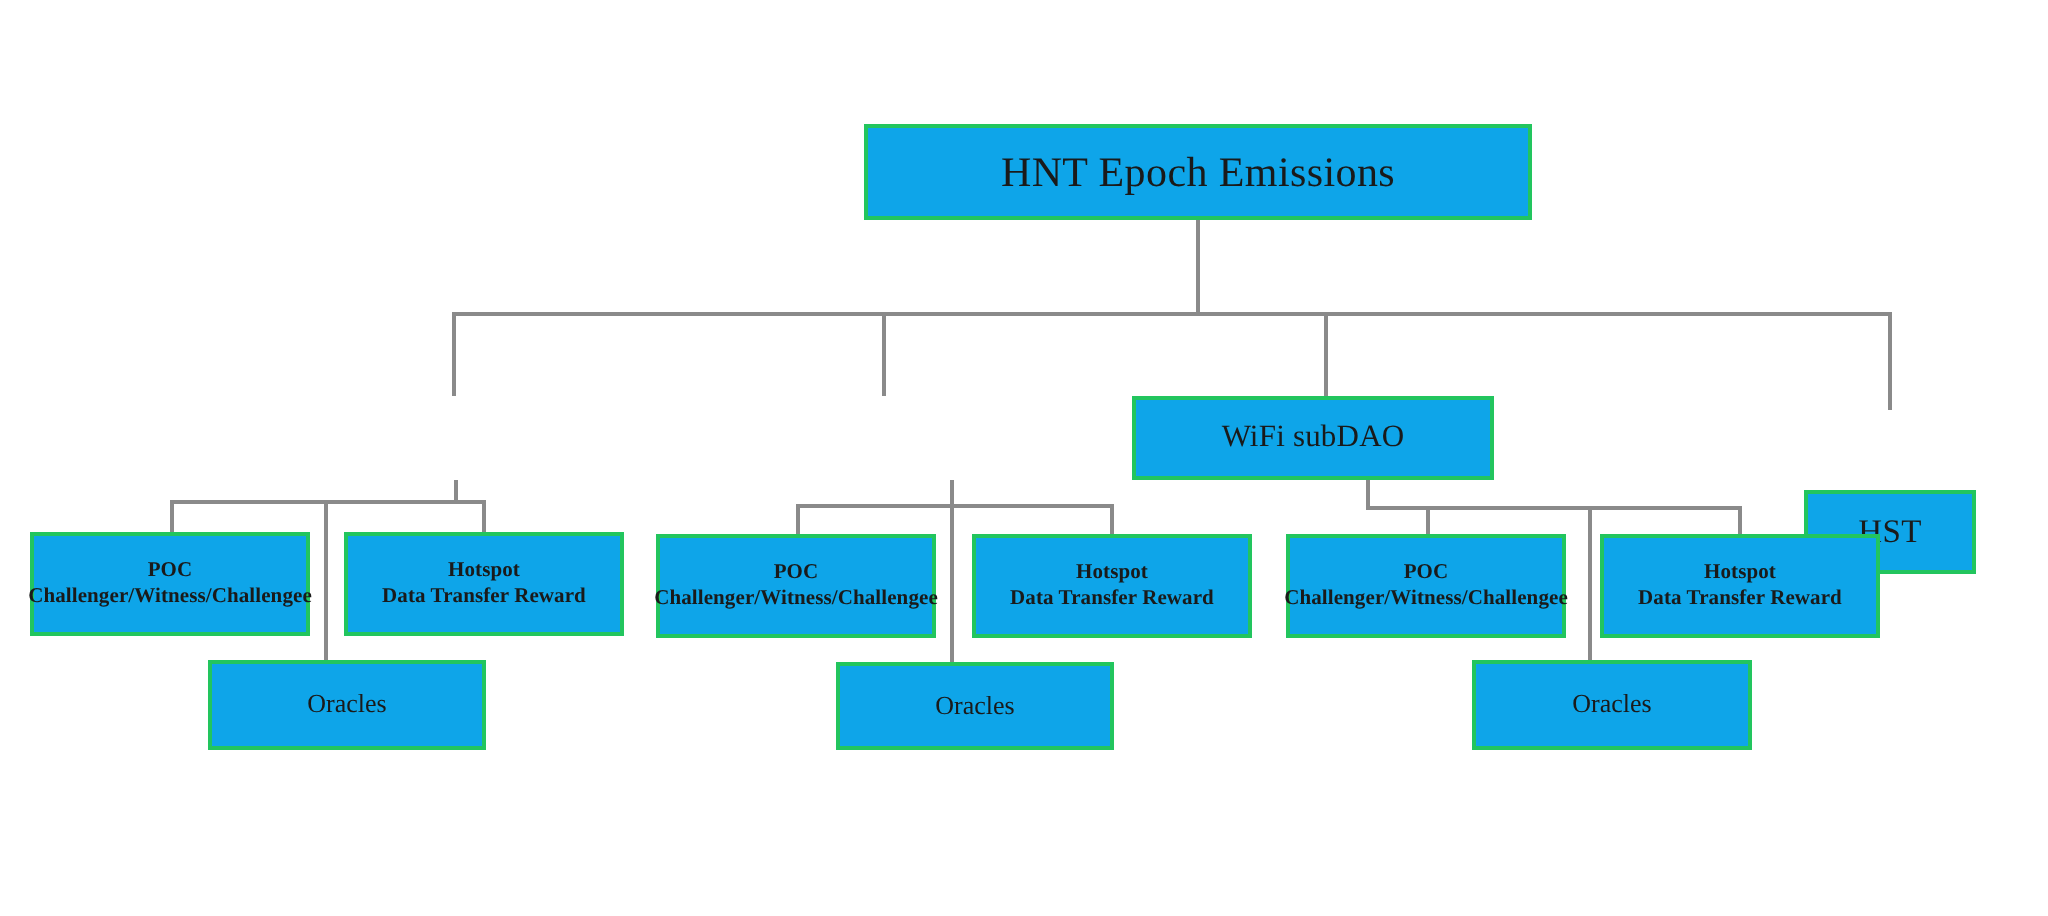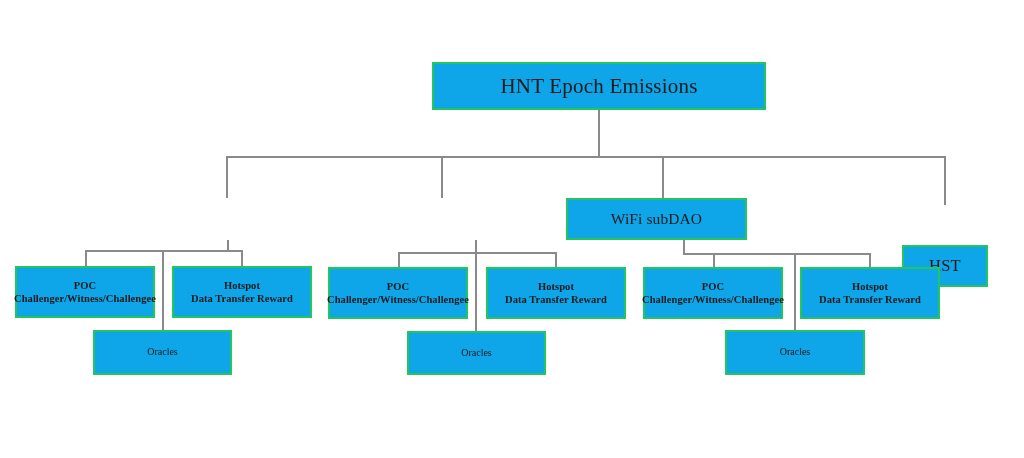--- a/index.html
+++ b/index.html
@@ -46,21 +46,22 @@
   .n-hst {
     font-size: 16.5px;
     letter-spacing: 0.2px;
   }
   .n-leaf {
     font-size: 10.5px;
     letter-spacing: 0.05px;
     font-weight: bold;
   }
   .n-oracles {
-    font-size: 10px;
+    font-size: 13px;
+    margin-left: 11px;
   }
   .conn {
     position: absolute;
     background: #8a8a8a;
     z-index: 1;
   }
   .conn.h { height: 2px; }
   .conn.v { width: 2px; }
 </style>
 </head>

